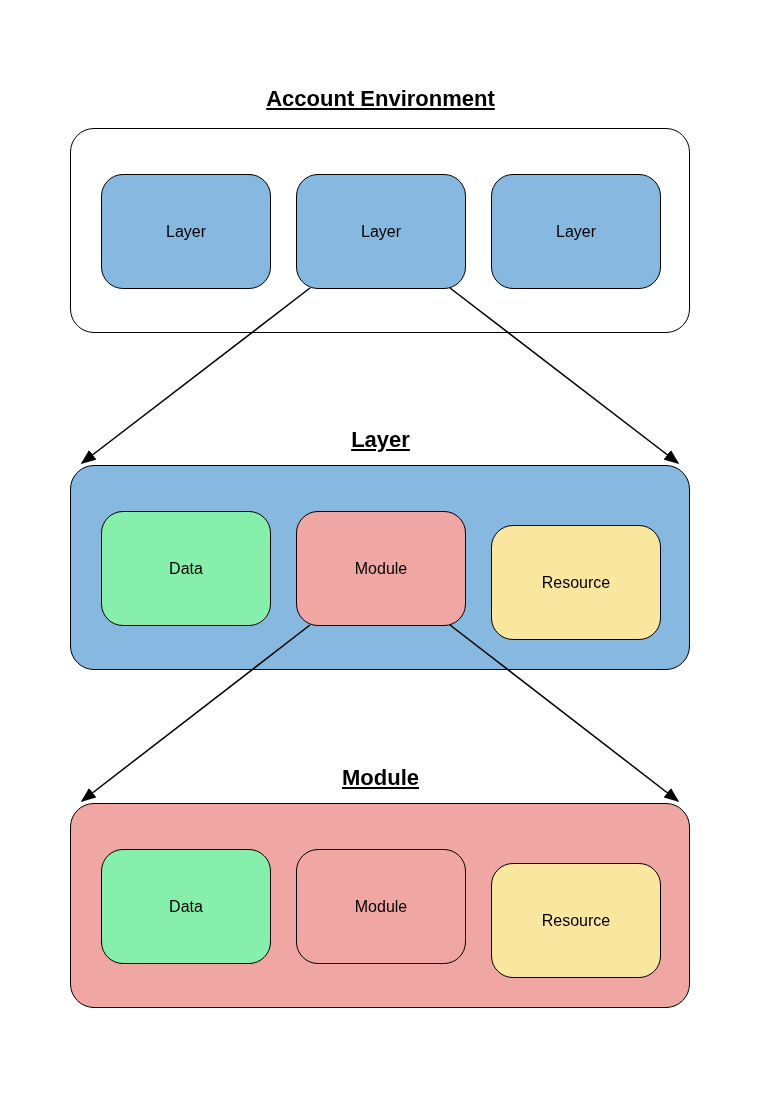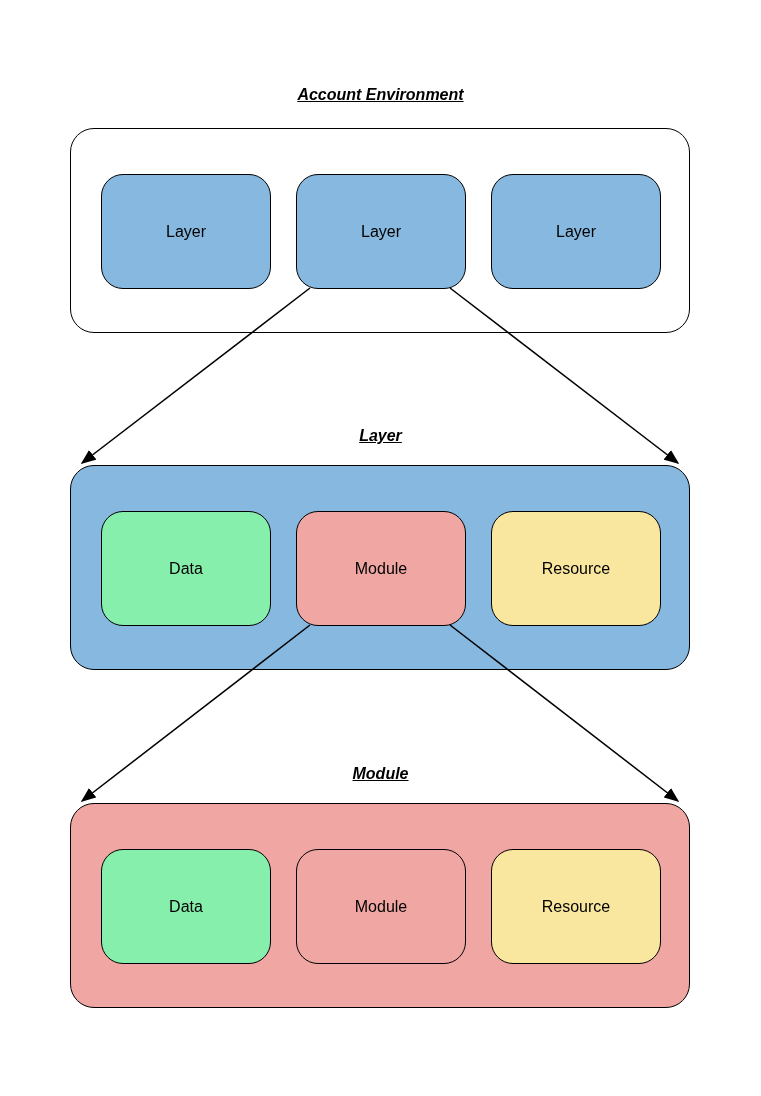--- a/index.html
+++ b/index.html
@@ -11,42 +11,41 @@
     width: 761px;
     height: 1096px;
     position: relative;
   }
   .title {
     position: absolute;
     width: 100%;
     text-align: center;
     font-weight: bold;
     text-decoration: underline;
-    font-size: 16px;
-    font-style: italic;
+    font-size: 22px;
   }
   .container {
     position: absolute;
     border: 1.5px solid #000;
     border-radius: 24px;
   }
   .box {
     position: absolute;
     border: 1.5px solid #000;
     border-radius: 22px;
     display: flex;
     align-items: center;
     justify-content: center;
     font-size: 16px;
   }
   .white { background: #fff; }
   .blue  { background: #87b8e0; }
   .green { background: #86efac; }
   .pink  { background: #f0a7a3; }
-  .yellow{ background: #f9e79f; }
+  .yellow{ background: #f9e79f; margin-top: 14px; }
   svg.arrows {
     position: absolute;
     top: 0; left: 0;
     width: 761px; height: 1096px;
     pointer-events: none;
   }
 </style>
 </head>
 <body>
 

